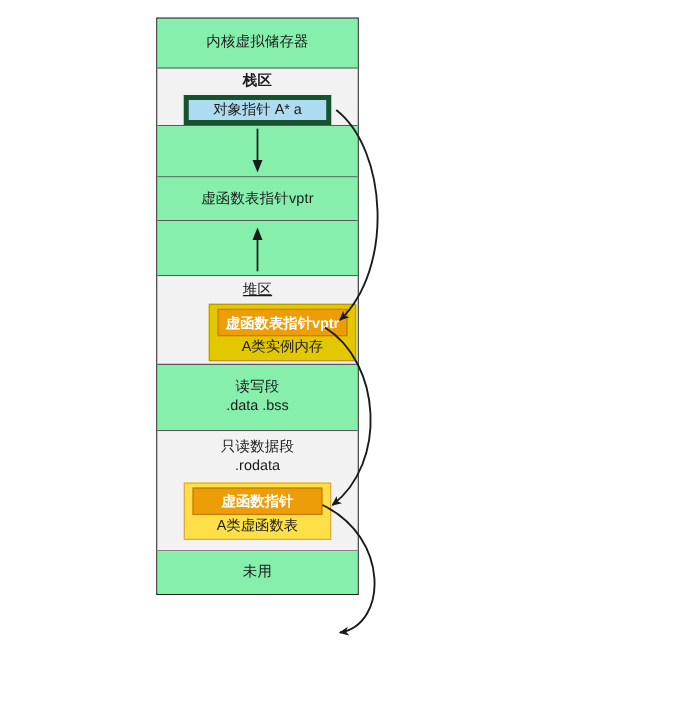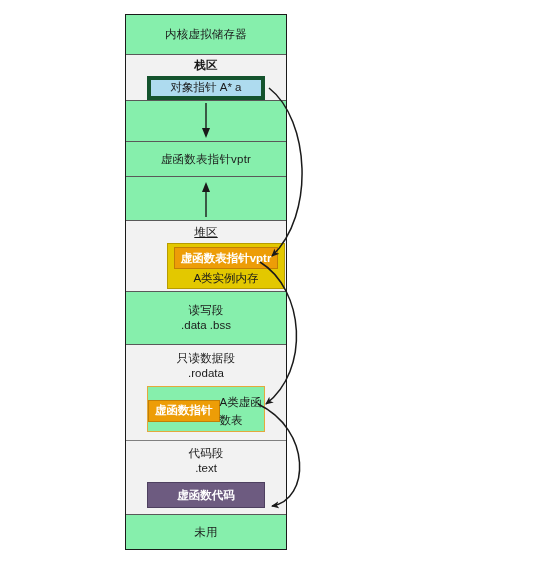--- a/index.html
+++ b/index.html
@@ -114,24 +114,24 @@
   }
   .instance-caption {
     font-size: 11.5px;
     color: #1a1a1a;
     line-height: 18px;
   }
 
   .box-vtable-outer {
     width: 118px;
     height: 46px;
-    background: #86efac;
+    background: #fde047;
     border: 1px solid #e3a93c;
     display: flex;
-    flex-direction: row;
+    flex-direction: column;
     align-items: center;
     justify-content: flex-start;
     padding-top: 3px;
     box-sizing: border-box;
   }
   .box-vfnptr {
     width: 104px;
     height: 22px;
     background: #ed9d07;
     border: 1px solid #c27f05;
@@ -228,27 +228,20 @@
       <div class="row-label" style="margin-top:-2px;">只读数据段</div>
       <div class="row-sub">.rodata</div>
       <div class="box-vtable-outer" style="margin-top:5px;">
         <div class="box-vfnptr">
           <span>虚函数指针</span>
         </div>
         <div class="vtable-caption">A类虚函数表</div>
       </div>
     </div>
 
-    <div class="row shaded" style="height:74px;">
-      <div class="row-label" style="margin-top:-1px;">代码段</div>
-      <div class="row-sub">.text</div>
-      <div class="hl-box box-vfncode" style="margin-top:6px;">
-        <span>虚函数代码</span>
-      </div>
-    </div>
 
     <div class="row" style="height:34px;">
       <div class="row-label">未用</div>
     </div>
 
   </div>
 
   <svg id="curves" viewBox="0 0 547 582">
     <defs>
       <marker id="ah" markerWidth="9" markerHeight="9" refX="7" refY="4.2" orient="auto" markerUnits="userSpaceOnUse">

